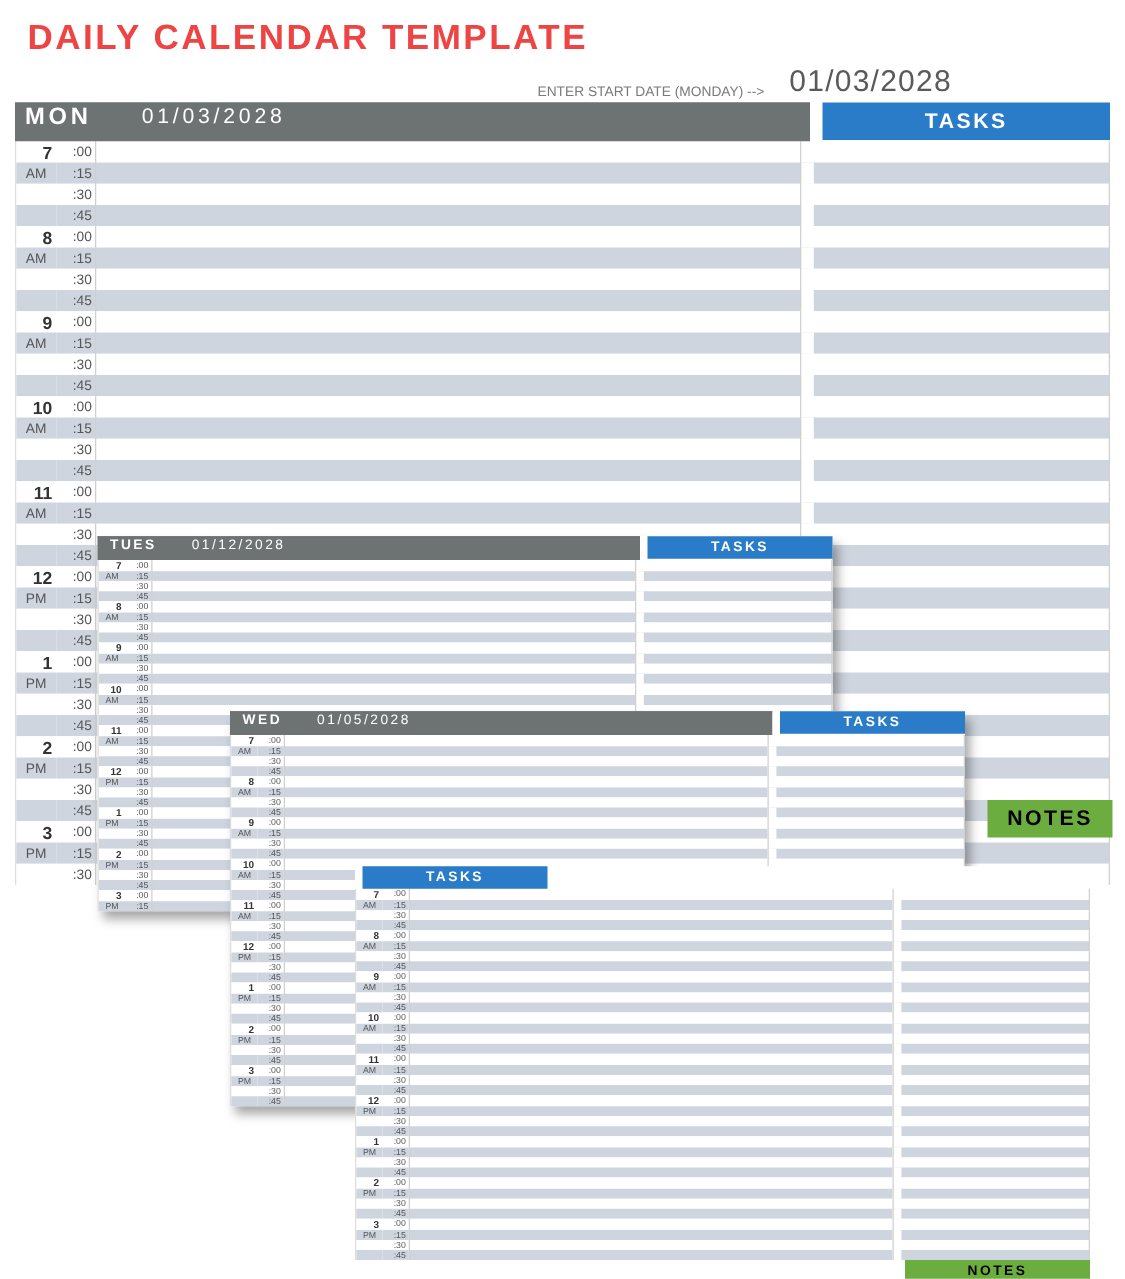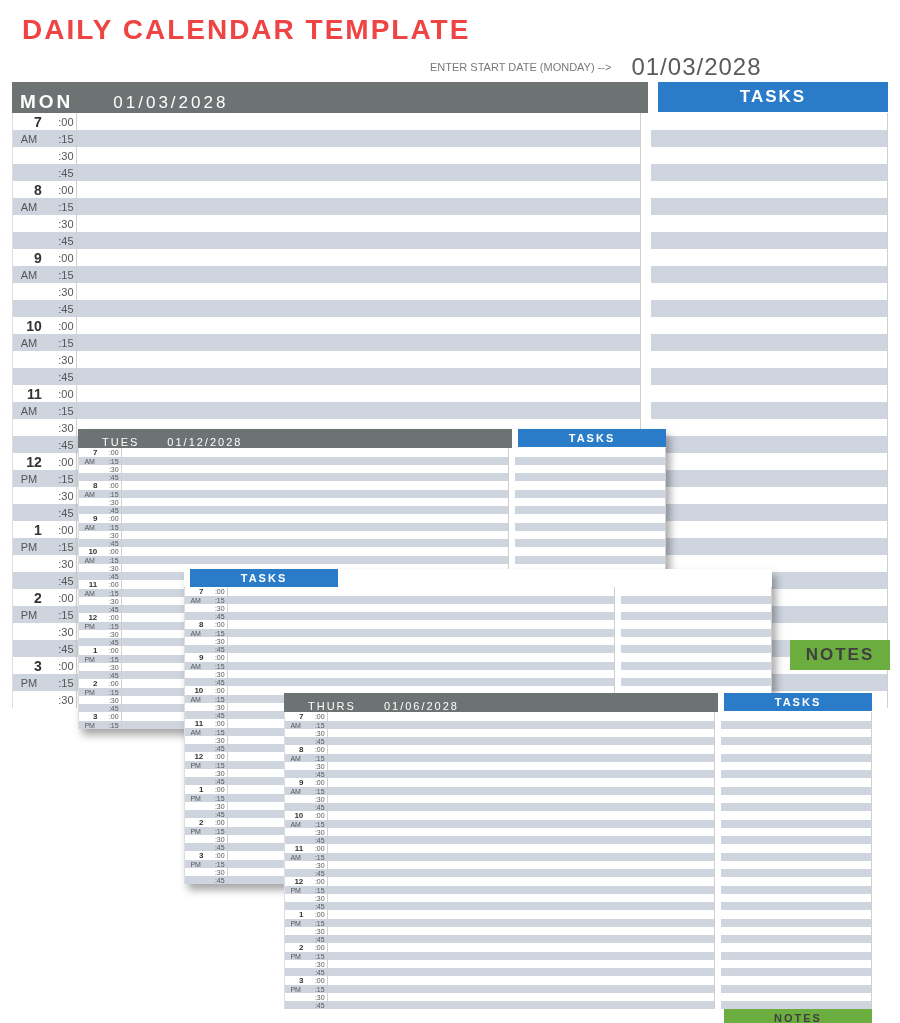--- a/index.html
+++ b/index.html
@@ -1,25 +1,25 @@
 <!DOCTYPE html>
 <html><head>
 <meta charset="utf-8">
 <style>
   body{margin:0;font-family:"Gill Sans","Gill Sans MT","Segoe UI",Arial,sans-serif;background:#fff;width:900px;height:1023px;overflow:hidden;position:relative}
   .title{color:#ef4444;font-weight:800;letter-spacing:2px;font-size:28px;padding:14px 0 4px 22px;font-family:"Century Gothic","Segoe UI",Arial,sans-serif}
-  .startwrap{position:absolute;left:430px;top:54px;height:26px;display:flex;align-items:center}
+  .startwrap{position:absolute;left:430px;top:54px;height:26px;display:flex;align-items:flex-end}
   .startlabel{color:#7a7a7a;font-size:11px;margin-right:10px}
   .startval{color:#5a5a5a;font-size:24px;font-weight:500;letter-spacing:1px;padding:0 10px}
 
   .card{position:absolute;top:0;left:0;background:#fff;box-shadow:4px 6px 8px rgba(0,0,0,.35)}
 
-  .day-head{display:flex;align-items:flex-end;background:#6d7272;color:#fff;border-top:1px solid #6d7272}
+  .day-head{display:flex;align-items:flex-start;background:#6d7272;color:#fff;border-top:1px solid #6d7272}
   .tasks-head{background:#2a7cc8;color:#fff;text-align:center;font-weight:600;letter-spacing:2px;display:flex;align-items:center;justify-content:center}
-  .notes-head{background:#6cad3f;color:#404040;text-align:center;font-weight:600;letter-spacing:2px;display:flex;align-items:center;justify-content:center}
+  .notes-head{background:#6cad3f;color:#000000;text-align:center;font-weight:600;letter-spacing:2px;display:flex;align-items:center;justify-content:center}
 
   table{border-collapse:collapse;table-layout:fixed}
   td{padding:0;margin:0}
   .slotrow{height:8px}
   .slotrow0{background:#fff}
   .slotrow1{background:#cfd5df}
   .hourcell{font-weight:700;color:#333;text-align:right;padding-right:3px;border-left:1px solid #ddd}
   .acell{color:#555;text-align:center;font-size:9px;border-left:1px solid #ddd}
   .mincell{color:#555;text-align:right;font-size:8px;padding-right:2px;border-right:1px solid #d0d0d0}
   .bodycol{border-right:1px solid #d0d0d0}
@@ -35,21 +35,21 @@
   .lg .acell{width:28px;font-size:11px}
   .lg .mincell{width:28px;font-size:11px}
   .lg .bodycol{width:550px}
   .lg .sidecol{width:230px}
   .lg .gap{width:10px;background:#fff}
   .lg table{width:876px}
   .lg .notes-head{width:230px;height:30px;font-size:17px}
 
   
   .sm .day-head{height:18px;font-size:11px;letter-spacing:2px}
-  .sm .day-head .dname{font-weight:400;padding-left:24px;font-size:11px}
+  .sm .day-head .dname{font-weight:700;padding-left:10px;font-size:11px}
   .sm .day-head .ddate{font-weight:400;padding-left:28px;font-size:11px}
   .sm .tasks-head{width:148px;height:18px;font-size:11px}
   .sm .slotrow{height:8px}
   .sm .hourcell{width:18px;font-size:8px}
   .sm .acell{width:18px;font-size:7px}
   .sm .mincell{width:18px;font-size:7px}
   .sm .bodycol{width:380px}
   .sm .sidecol{width:148px}
   .sm .gap{width:6px;background:#fff}
   .sm table{width:588px}
@@ -577,20 +577,24 @@
             <td class="mincell">:15</td>
             <td class="bodycol"></td>
             <td class="gap"></td>
             <td class="sidecol sidecell"></td>
           </tr>
         </tbody>
       </table>
     </div>
     <div class="card sm" style="transform: translate(184px, 569px); width: 588px;">
       <div style="display: flex;">
+        <div class="day-head" style="flex: 1 1 0%;">
+          <span class="dname">WED</span>
+          <span class="ddate">01/05/2028</span>
+        </div>
         <div class="gap"></div>
         <div class="tasks-head">TASKS</div>
       </div>
       <table class="smt">
         <tbody>
           <tr class="slotrow slotrow0">
             <td class="hourcell">7</td>
             <td class="mincell">:00</td>
             <td class="bodycol"></td>
             <td class="gap"></td>
@@ -839,24 +843,20 @@
             <td class="mincell">:45</td>
             <td class="bodycol"></td>
             <td class="gap"></td>
             <td class="sidecol sidecell"></td>
           </tr>
         </tbody>
       </table>
     </div>
     <div class="card sm" style="transform: translate(284px, 693px); width: 588px; box-shadow: none;">
       <div style="display: flex;">
-        <div class="day-head" style="flex: 1 1 0%;">
-          <span class="dname">THURS</span>
-          <span class="ddate">01/06/2028</span>
-        </div>
         <div class="gap"></div>
         <div class="tasks-head">TASKS</div>
       </div>
       <table class="smt">
         <tbody>
           <tr class="slotrow slotrow0">
             <td class="hourcell">7</td>
             <td class="mincell">:00</td>
             <td class="bodycol"></td>
             <td class="gap"></td>

